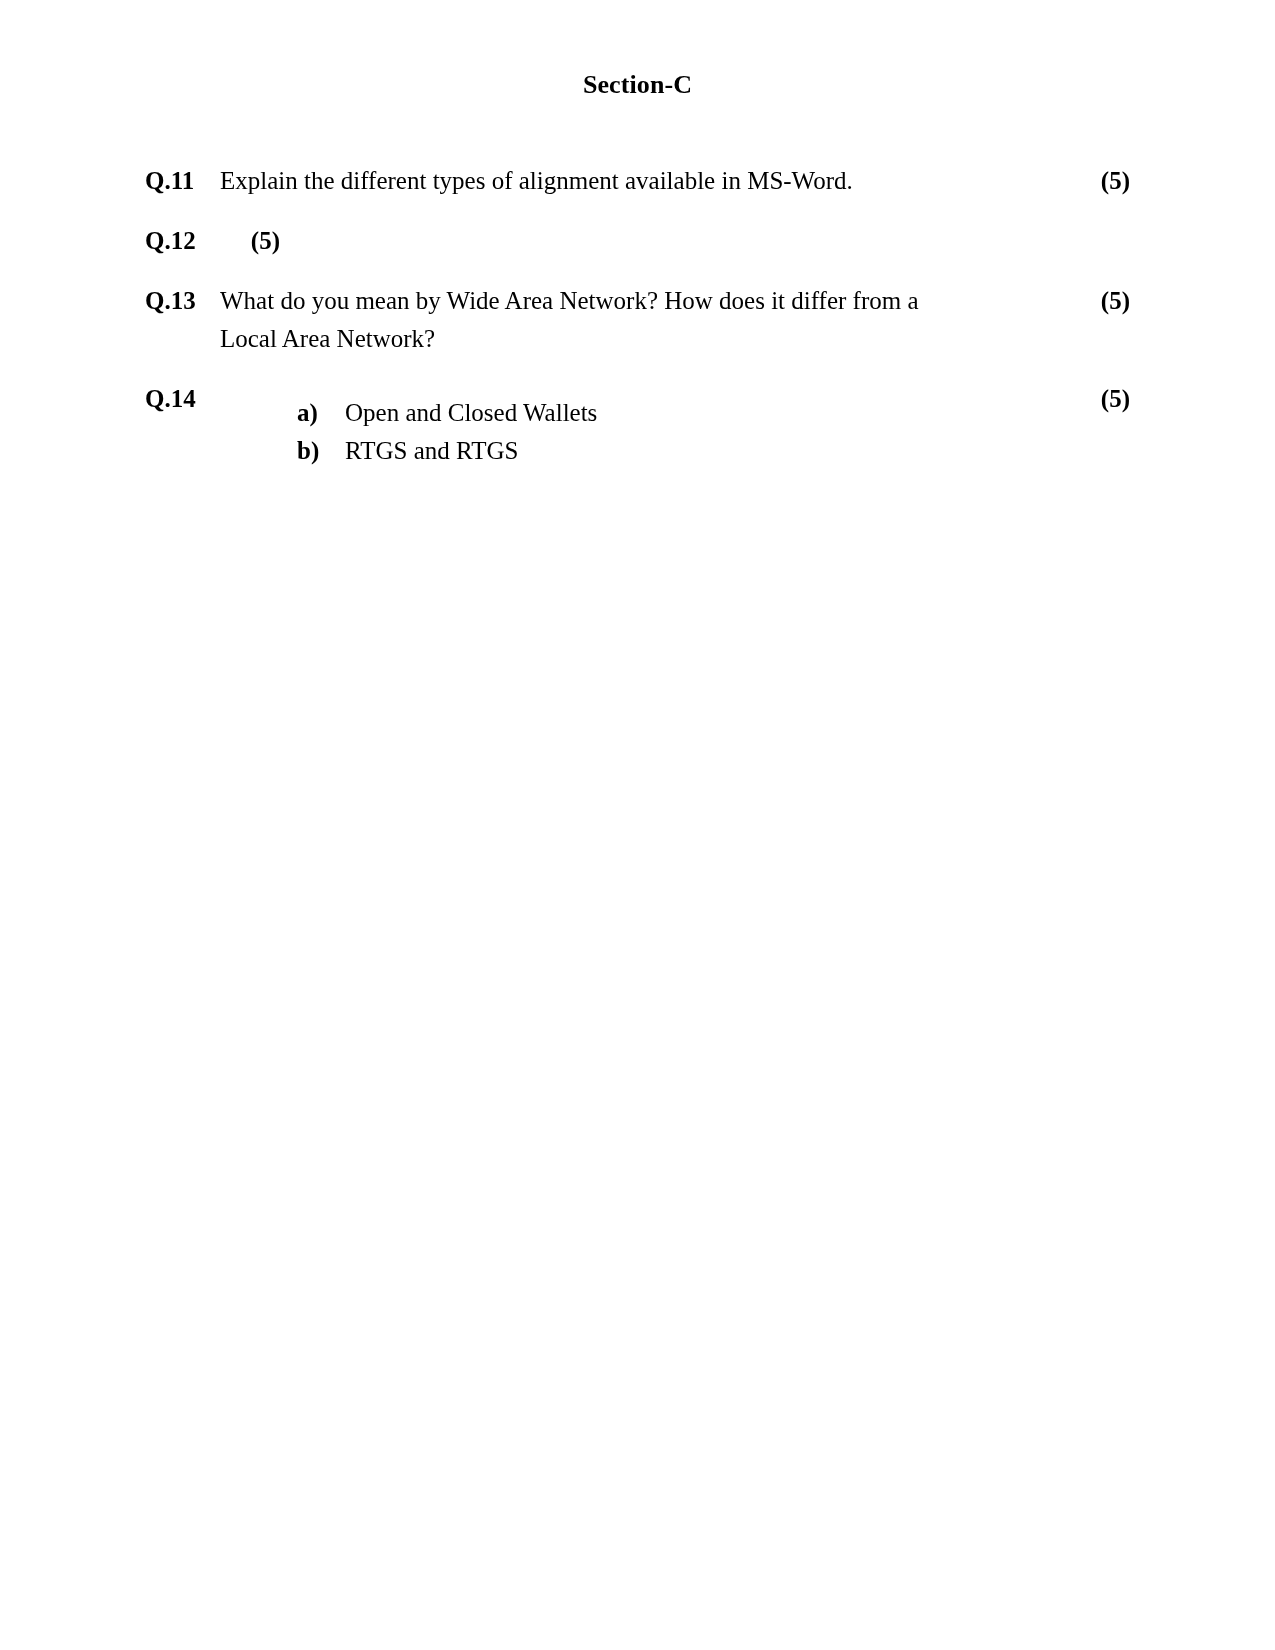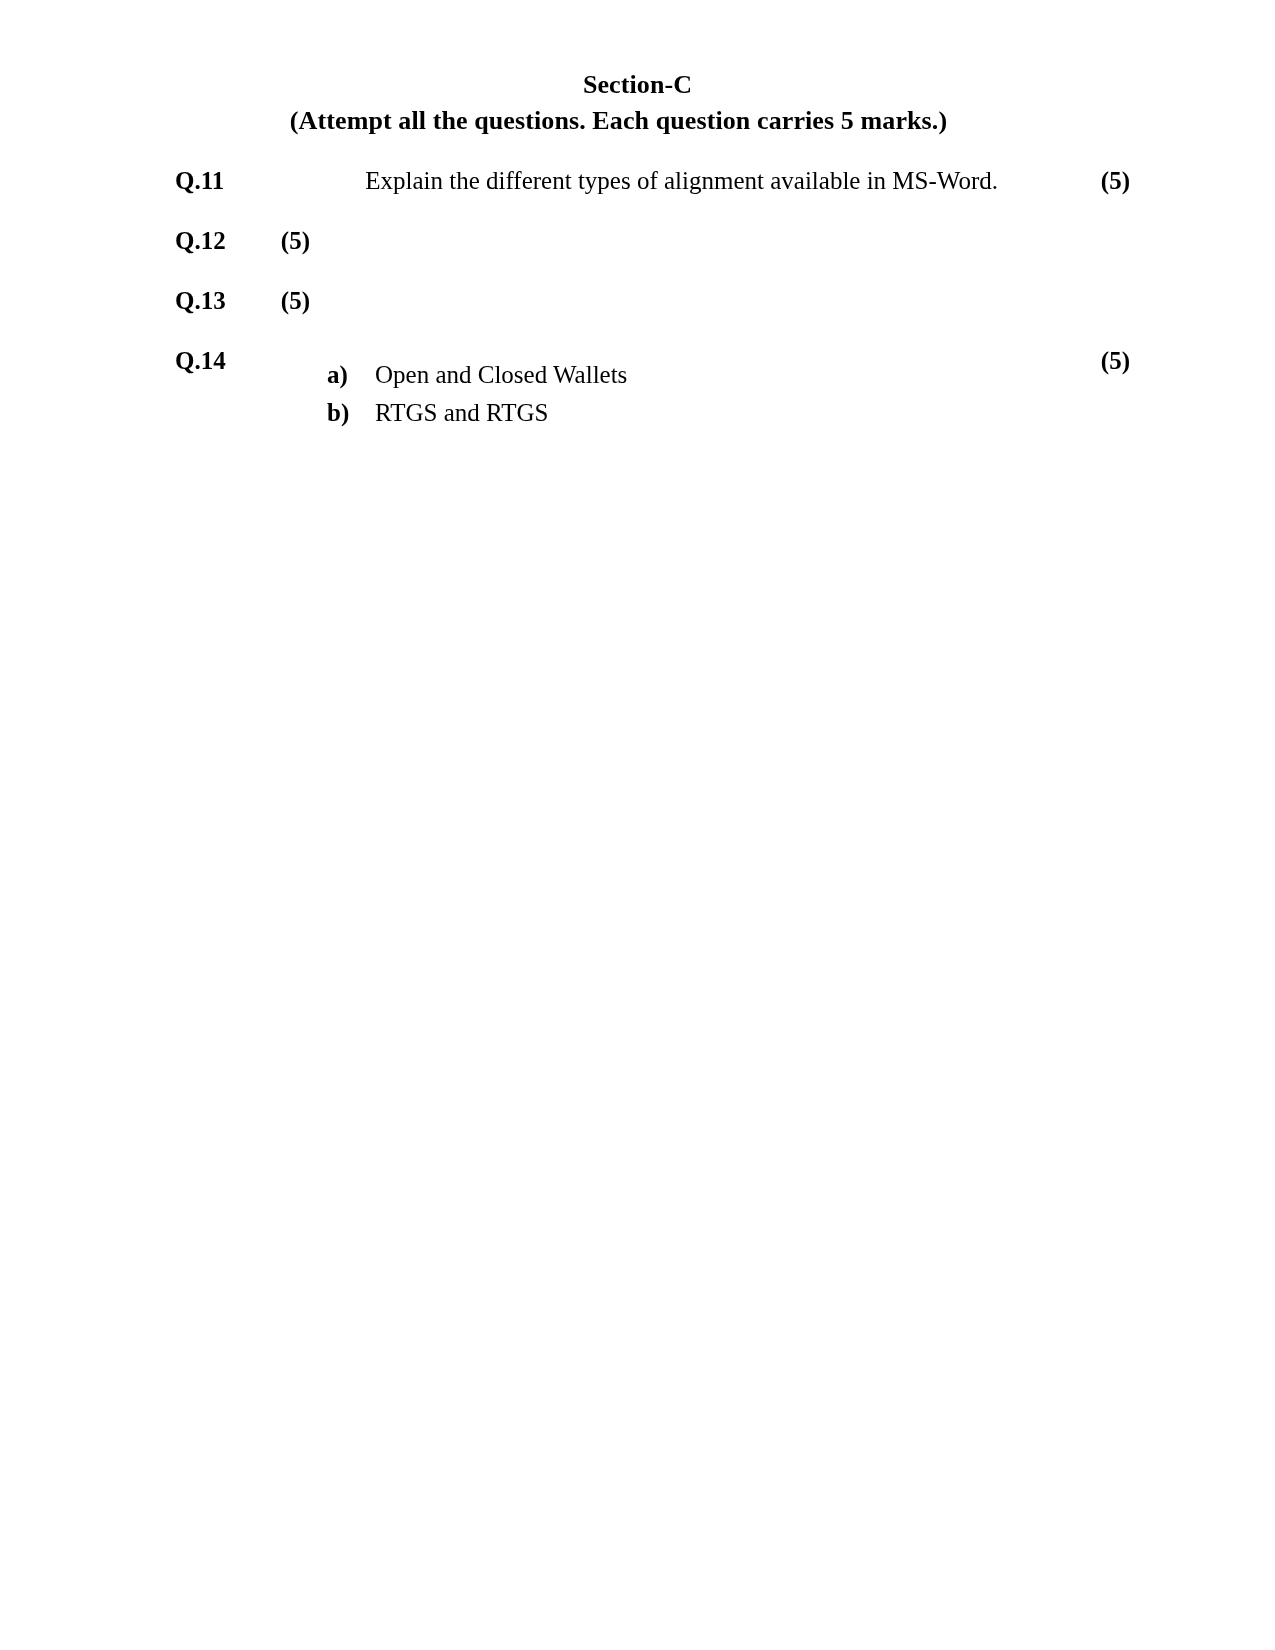--- a/index.html
+++ b/index.html
@@ -49,40 +49,38 @@
   .questions {
     position: absolute;
     left: 145px;
     top: 162px;
     width: 985px;
   }
   .question {
     display: flex;
     align-items: flex-start;
     margin-bottom: 22px;
-    margin-left: 30px;
   }
   .q-label {
     flex: 0 0 auto;
     width: 75px;
     font-size: 25px;
     font-weight: bold;
     line-height: 38px;
     white-space: nowrap;
   }
   .q-body {
     flex: 1 1 auto;
     min-width: 0;
     padding-right: 14px;
   }
   .q-text {
     font-size: 25px;
     line-height: 38px;
     max-width: 748px;
-    text-align: right;
   }
   .q-marks {
     flex: 0 0 auto;
     width: 60px;
     text-align: right;
     font-size: 25px;
     font-weight: bold;
     line-height: 38px;
     white-space: nowrap;
   }
@@ -111,40 +109,42 @@
     text-align: right;
   }
 </style>
 </head>
 <body>
 
 <div class="page">
 
   <div class="header">
     <div class="header-title">Section-C</div>
-    <div class="header-subtitle">(Attempt all the questions. Each question carries 5 marks.)</div>
   </div>
 
   <div class="questions">
 
     <div class="question">
       <div class="q-label">Q.11</div>
       <div class="q-body">
         <div class="q-text">Explain the different types of alignment available in MS-Word.</div>
       </div>
       <div class="q-marks">(5)</div>
     </div>
 
     <div class="question">
       <div class="q-label">Q.12</div>
       <div class="q-marks">(5)</div>
     </div>
 
     <div class="question">
       <div class="q-label">Q.13</div>
+      <div class="q-body">
+        <div class="q-text">What do you mean by Wide Area Network? How does it differ from a Local Area Network?</div>
+      </div>
       <div class="q-marks">(5)</div>
     </div>
 
     <div class="question">
       <div class="q-label">Q.14</div>
       <div class="q-body">
         <div class="subitems">
           <div class="subitem">
             <span class="sub-marker">a)</span>
             <span class="sub-text">Open and Closed Wallets</span>

